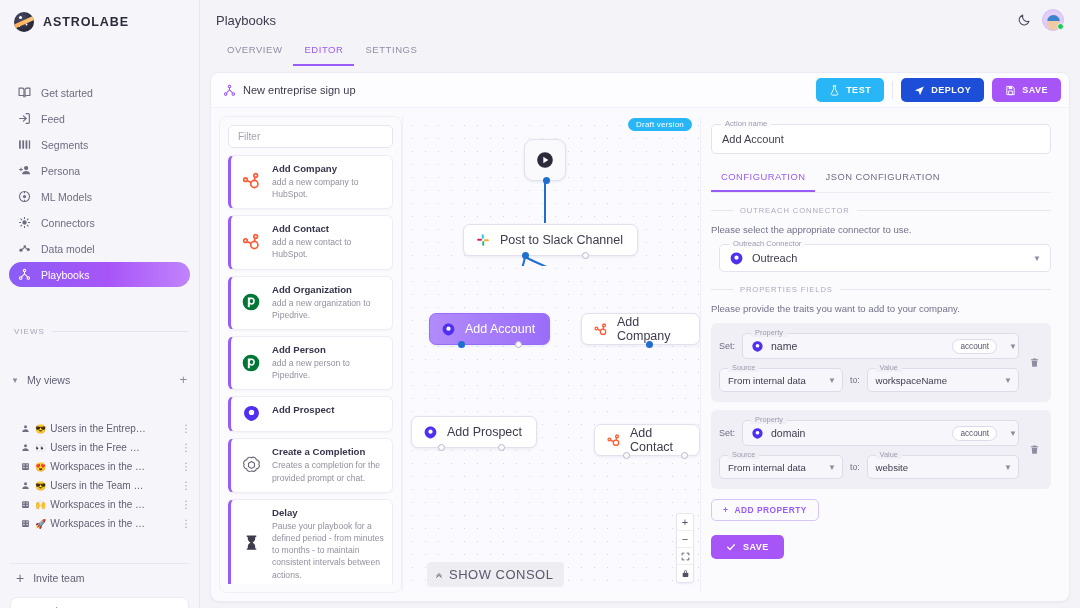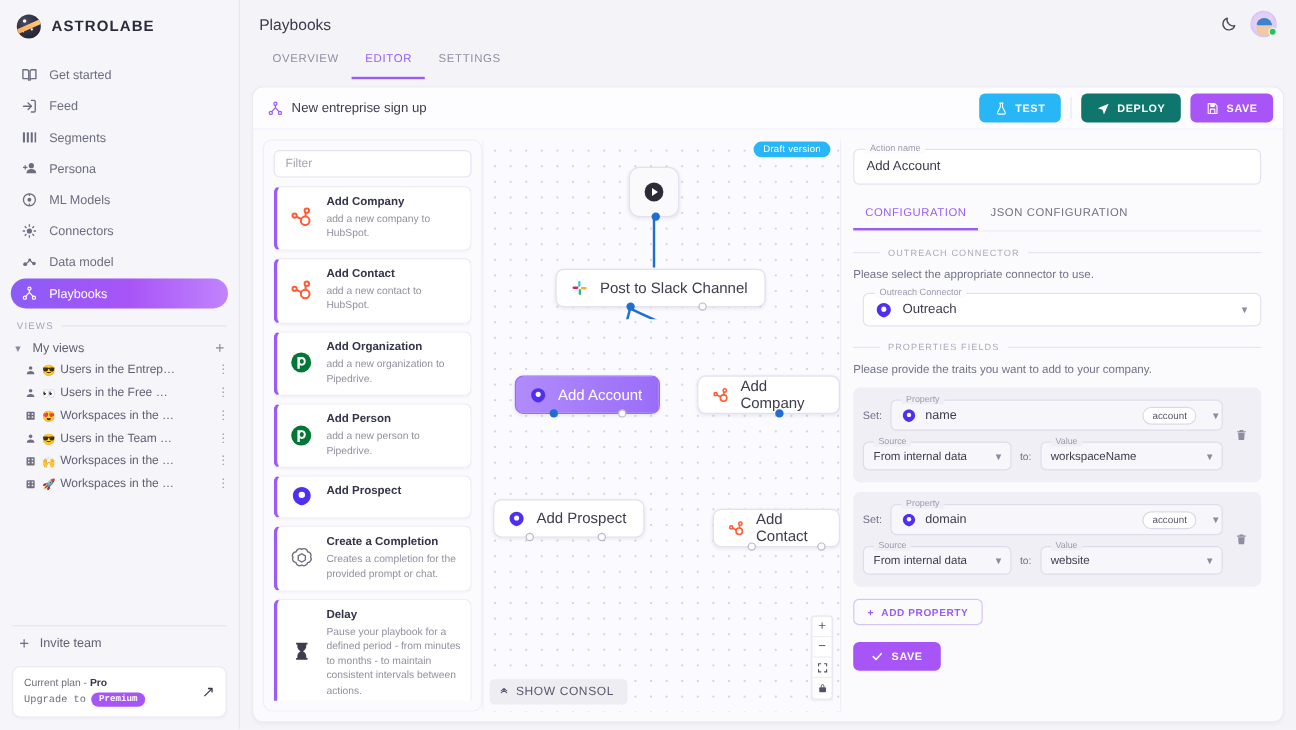--- a/index.html
+++ b/index.html
@@ -9,21 +9,21 @@
     background: #f4f4f8;
     overflow: hidden;
     -webkit-font-smoothing: antialiased;
   }
   .app { display: flex; width: 1080px; height: 608px; }
 
   
   .sidebar {
     width: 200px; height: 608px; background: #f5f5fa;
     border-right: 1px solid #e6e6ef;
-    display: flex; flex-direction: column; position: relative;
+    display: flex; flex-direction: column; position: relative; gap: 30px;
   }
   .brand { display: flex; align-items: center; gap: 9px; padding: 12px 0 12px 14px; }
   .brand-logo {
     width: 20px; height: 20px; border-radius: 50%;
     background: radial-gradient(circle at 35% 32%, #4b4b63 0%, #2b2b3d 60%, #1d1d2b 100%);
     position: relative; overflow: hidden; flex: none;
   }
   .brand-logo::before {
     content:""; position:absolute; left:-5px; top:8px; width:31px; height:3.5px;
     background: linear-gradient(90deg,#ffa34d,#ffd089); transform: rotate(-24deg); border-radius:2px;
@@ -136,21 +136,21 @@
   }
   .eh-left { display:flex; align-items:center; gap:7px; }
   .eh-title { font-size: 11px; color:#3c3c4e; }
   .eh-right { margin-left:auto; display:flex; align-items:center; gap:8px; }
   .btn {
     display:flex; align-items:center; gap:6px; border:none; border-radius:5px;
     font-size: 9px; letter-spacing:.5px; font-weight:700; color:#fff;
     padding: 0 13px; height: 24px; cursor:pointer; font-family: inherit;
   }
   .btn-test { background:#29b6f6; }
-  .btn-deploy { background:#0f766e; }
+  .btn-deploy { background:#1d4ed8; }
   .btn-save { background:#a855f7; }
   .vsep { width:1px; height:18px; background:#e8e6f2; }
 
   .editor-body { flex:1; display:flex; min-height:0; }
 
   
   .palette {
     width: 183px; margin: 8px 0 8px 8px; background:#fbfbfe;
     border:1px solid #efeef7; border-radius:8px; padding: 8px;
     display:flex; flex-direction:column; gap:7px; overflow:hidden;
@@ -206,22 +206,22 @@
     position:absolute; right: 6px; bottom: 10px; width: 18px;
     background:#fff; border:1px solid #e7e6f0; border-radius:3px;
     display:flex; flex-direction:column; box-shadow:0 1px 2px rgba(60,50,100,.07);
   }
   .zoom-ctl > div {
     height: 17px; display:flex; align-items:center; justify-content:center;
     font-size: 11px; color:#52526a; border-bottom:1px solid #eeedf5; cursor:pointer;
   }
   .zoom-ctl > div:last-child { border-bottom:none; }
   .show-consol {
-    position:absolute; left: 5px; bottom: 6px; background:#ededf2; color:#59596d;
-    font-size: 10px; letter-spacing:.5px; border-radius:4px; padding: 5px 11px 5px 8px;
+    position:absolute; left: 24px; bottom: 6px; background:#ededf2; color:#59596d;
+    font-size: 13px; letter-spacing:.5px; border-radius:4px; padding: 5px 11px 5px 8px;
     display:flex; align-items:center; gap:6px; cursor:pointer;
   }
 
   
   .config {
     width: 360px; margin: 8px 8px 8px 0; padding: 8px 10px 0 10px;
     display:flex; flex-direction:column; overflow:hidden; background:#fbfbfe;
   }
   .fieldset {
     position:relative; border:1px solid #e4e2ef; border-radius:5px; background:#fff;

